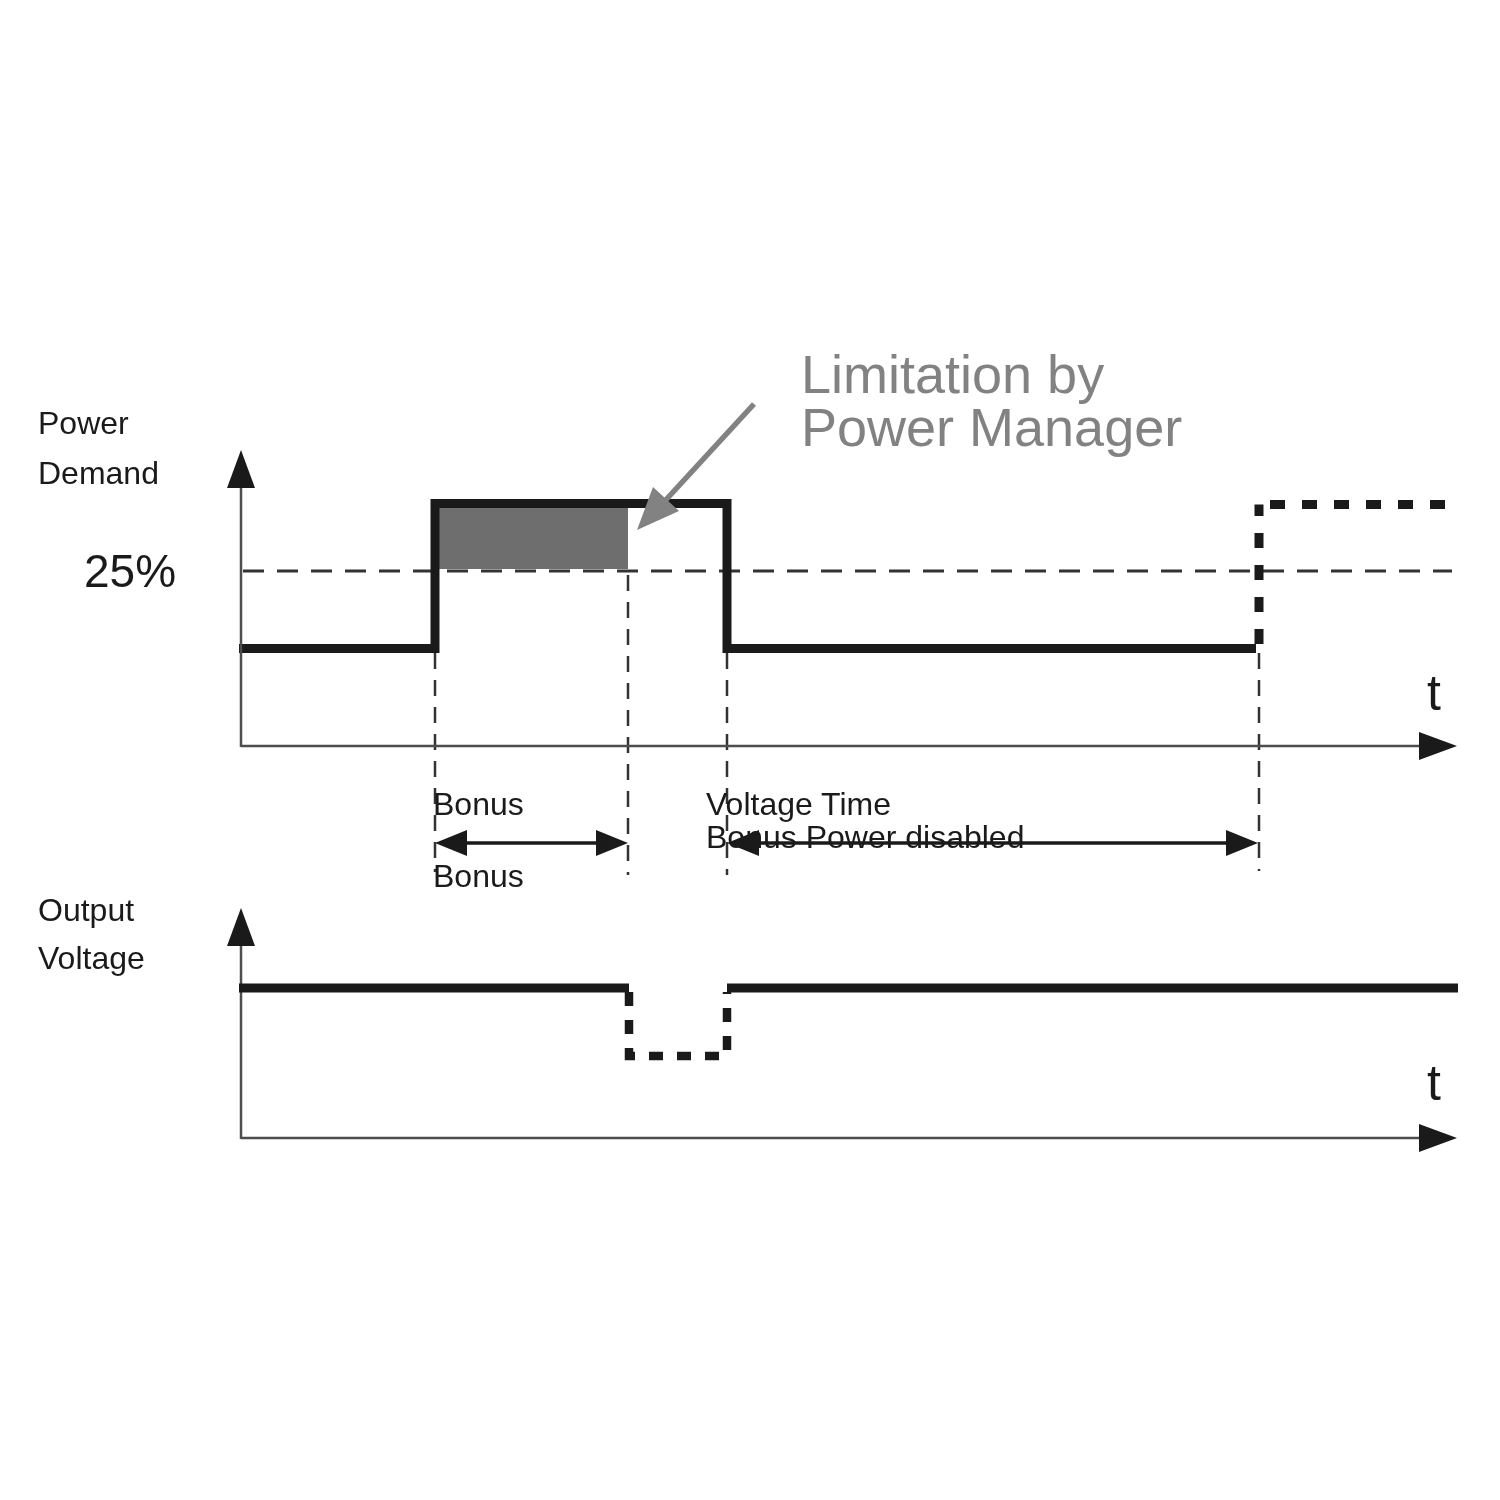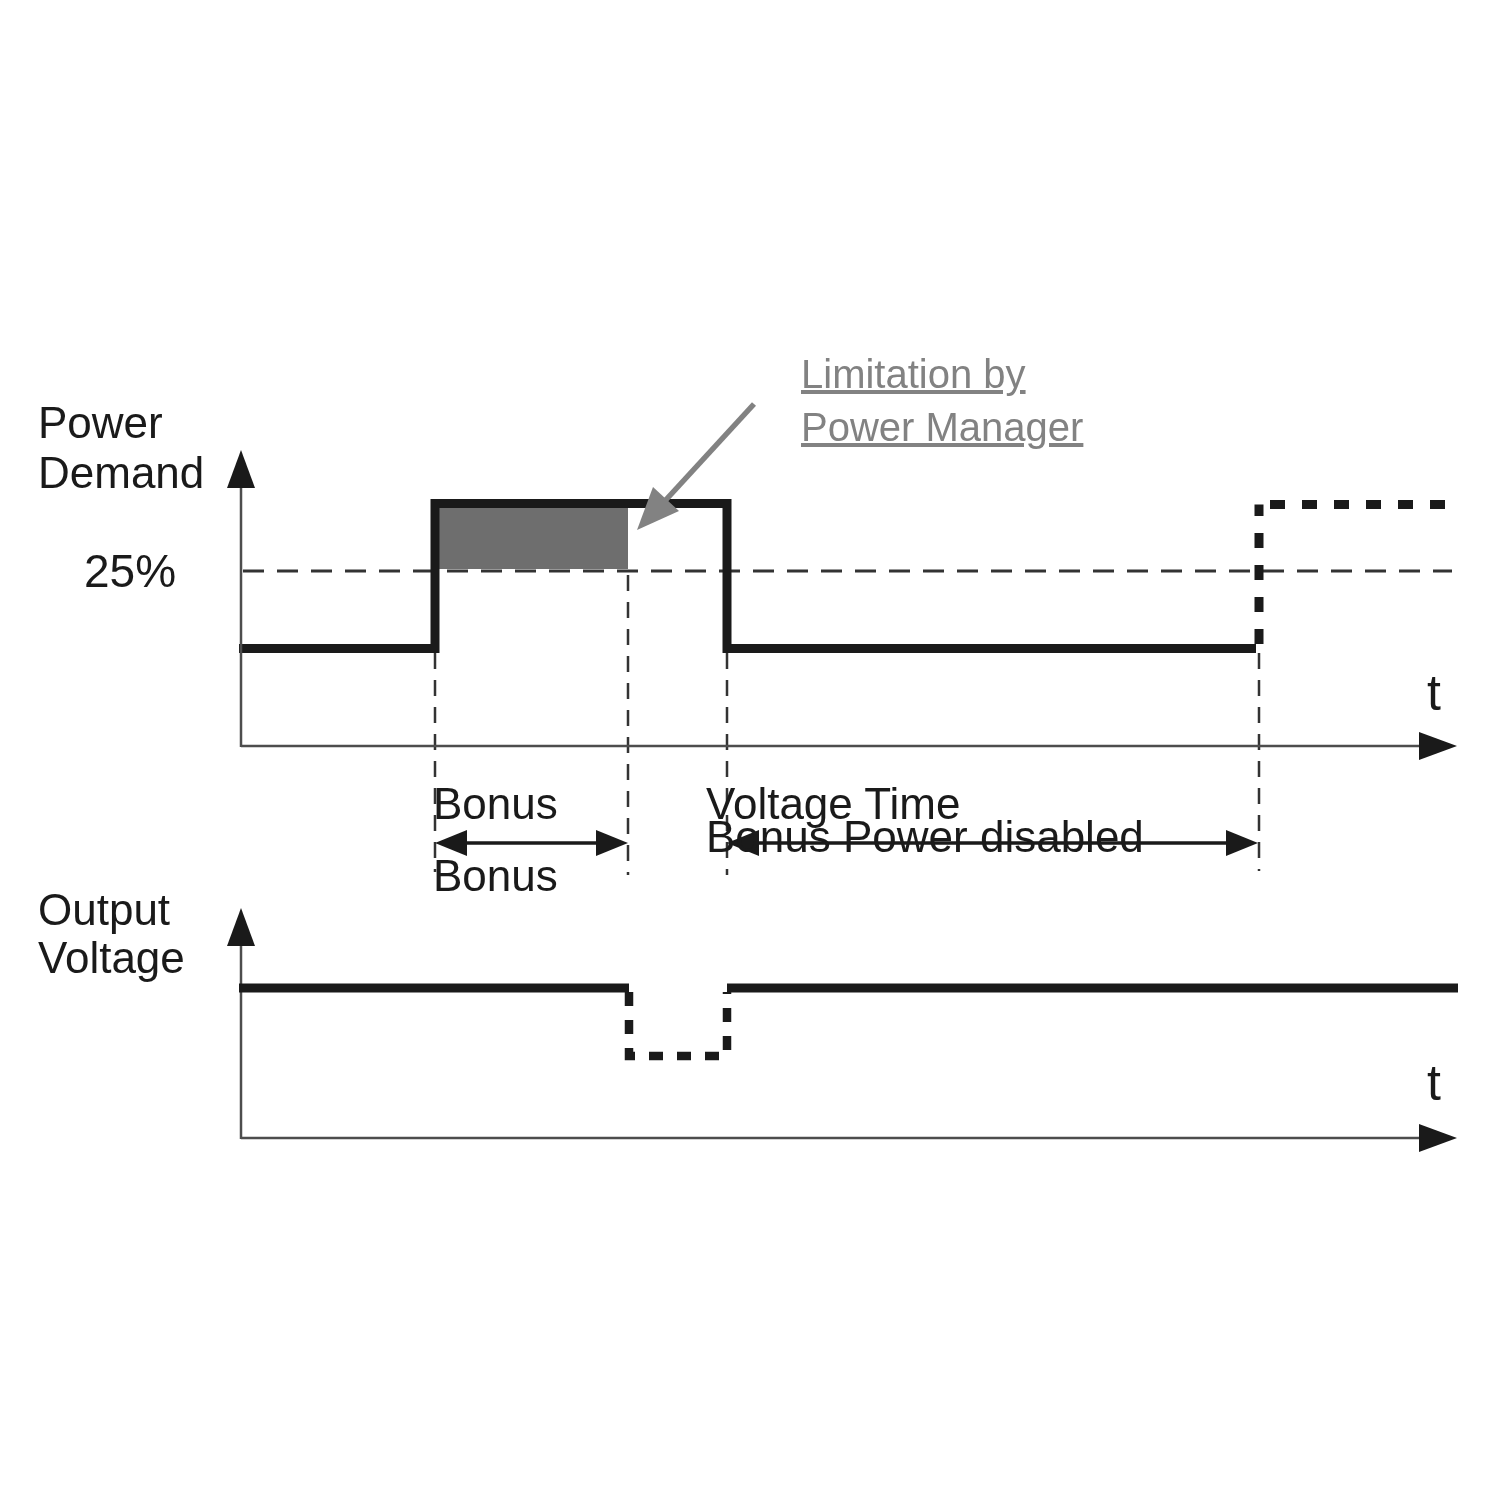--- a/index.html
+++ b/index.html
@@ -13,21 +13,21 @@
   html,body{margin:0;padding:0;background:var(--background,#fff);}
   .canvas{
     position:relative;
     width:1500px;height:1500px;
     background:var(--background,#fff);
     font-family:"Liberation Sans","DejaVu Sans",sans-serif;
     color:var(--ink,#1a1a1a);
     overflow:hidden;
   }
   .canvas svg{position:absolute;left:0;top:0;}
-  .lbl{position:absolute;white-space:pre;font-size:44px;line-height:50px;color:var(--ink,#1a1a1a);}
+  .lbl{position:absolute;white-space:pre;font-size:32px;line-height:50px;color:var(--ink,#1a1a1a);}
   .lbl.center{text-align:left;white-space:normal;}
   .gray{color:var(--annotation-gray,#828282);}
   
   .st-thick{stroke:var(--ink,#1a1a1a);stroke-width:9;fill:none;}
   .st-thick-dot{stroke:var(--ink,#1a1a1a);stroke-width:9;fill:none;stroke-dasharray:15 17;}
   .st-dip-dot{stroke:var(--ink,#1a1a1a);stroke-width:8.5;fill:none;stroke-dasharray:14 14;}
   .st-axis{stroke:var(--axis-gray,#4d4d4d);stroke-width:2.5;fill:none;}
   .st-dash-h{stroke:var(--dashed-gray,#333);stroke-width:3;fill:none;stroke-dasharray:21 13;}
   .st-dash-v{stroke:var(--dashed-gray,#333);stroke-width:2.5;fill:none;stroke-dasharray:16 11;}
   .st-meas{stroke:var(--ink,#1a1a1a);stroke-width:3.5;fill:none;}
@@ -79,21 +79,21 @@
 
     <path d="M239,988 H629" class="st-thick"></path>
     <path d="M629,992 V1056 H727 V992" class="st-dip-dot"></path>
     <path d="M727,988 H1458" class="st-thick"></path>
   </svg>
 
   <div class="lbl" style="left:38px;top:398px;"><span>Power</span><br><span>Demand</span></div>
 
   <div class="lbl" style="left:84px;top:546px;font-size:46px;">25%</div>
 
-  <div class="lbl gray" style="left:801px;top:348px;font-size:40px;line-height:53px;text-decoration:underline;"><span>Limitation by</span><br><span>Power Manager</span></div>
+  <div class="lbl gray" style="left:801px;top:348px;font-size:54px;line-height:53px;"><span>Limitation by</span><br><span>Power Manager</span></div>
 
   <div class="lbl" style="left:1427px;top:668px;font-size:50px;">t</div>
 
   <div class="lbl center" style="left:433px;top:779px;width:200px;">Bonus</div>
   <div class="lbl center" style="left:433px;top:851px;width:200px;">Bonus</div>
 
   <div class="lbl center" style="left:706px;top:779px;width:500px;">Voltage Time</div>
   <div class="lbl center" style="left:706px;top:812px;width:500px;">Bonus Power disabled</div>
 
   <div class="lbl" style="left:38px;top:886px;line-height:48px;"><span>Output</span><br><span>Voltage</span></div>

